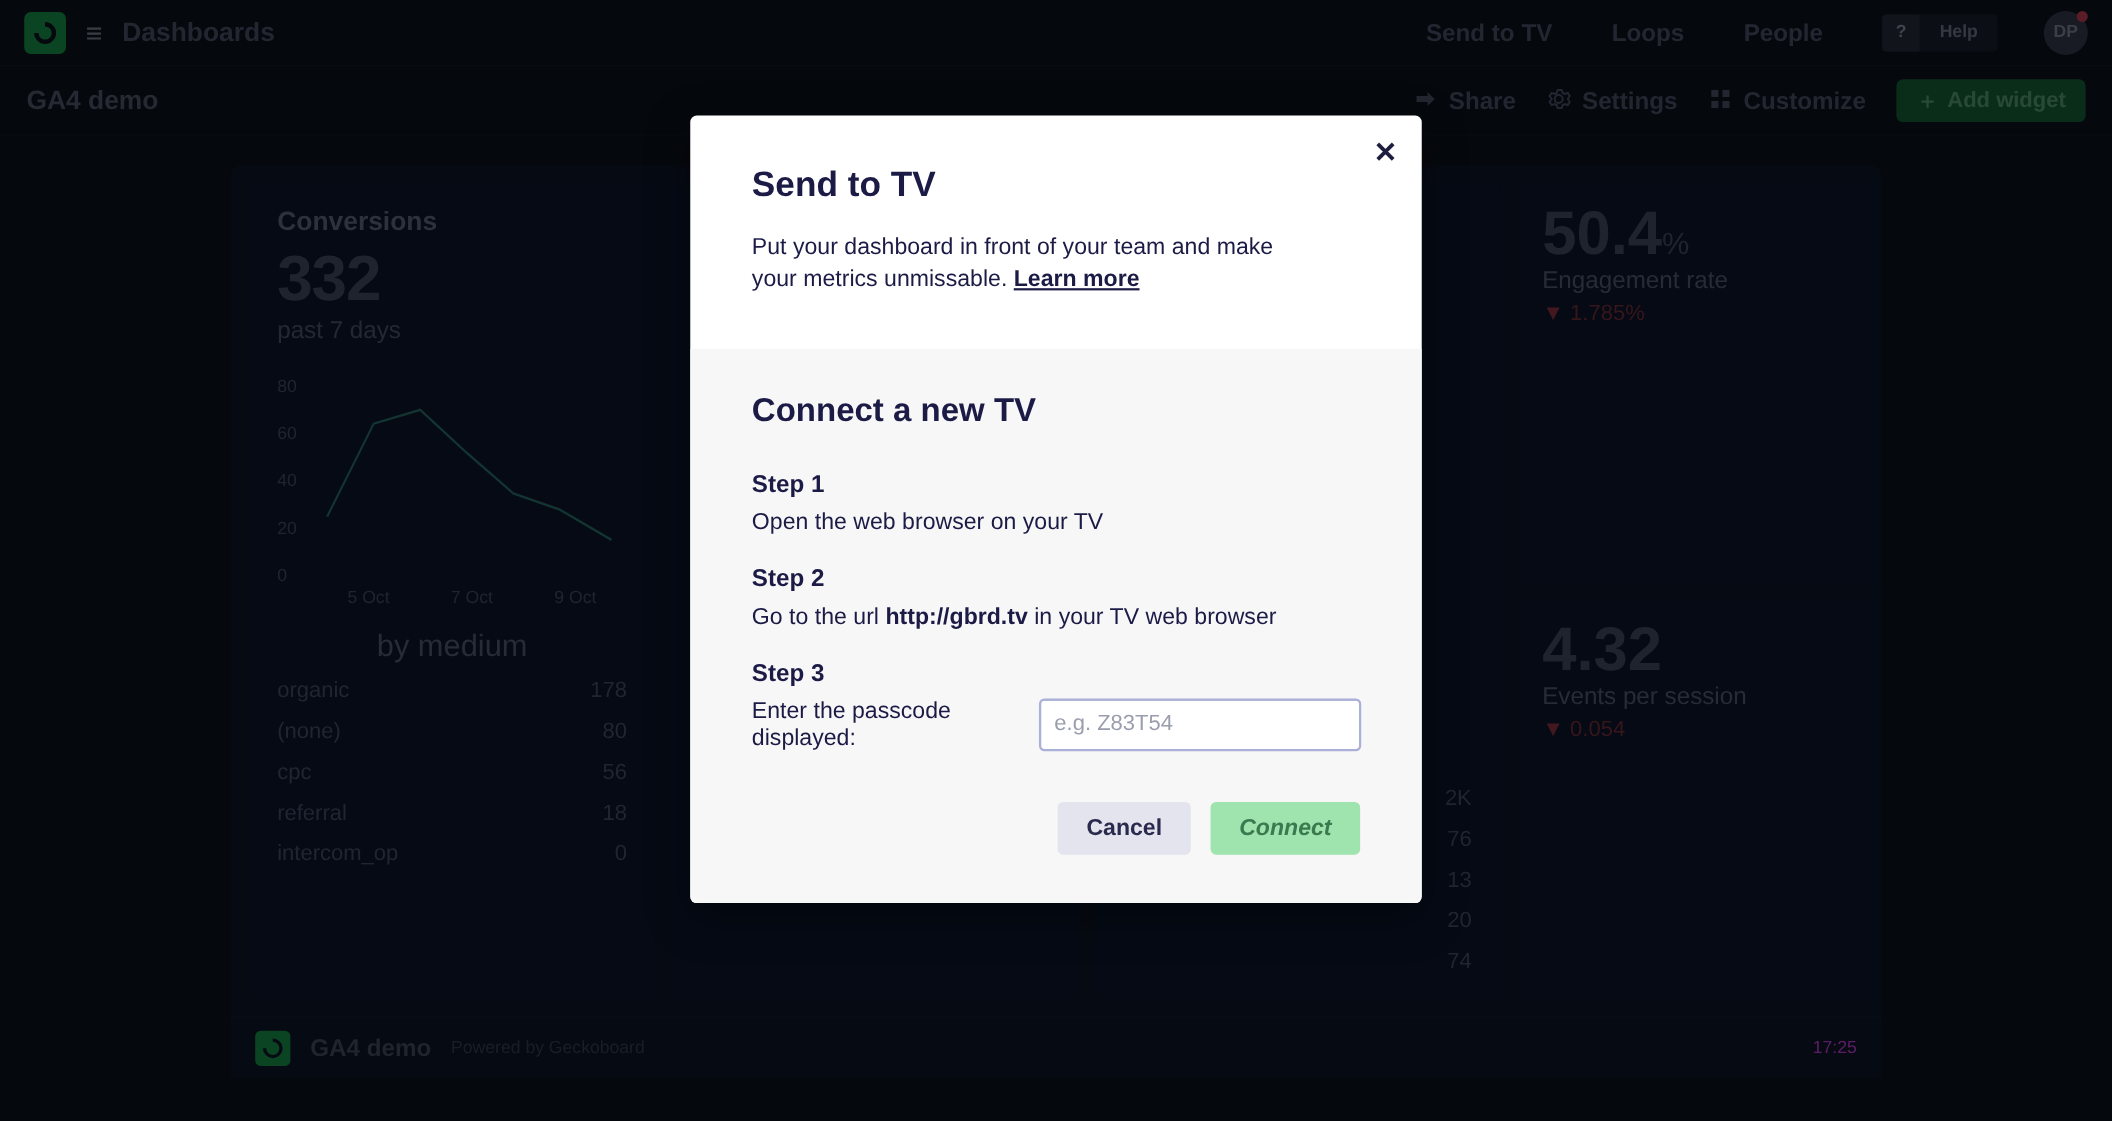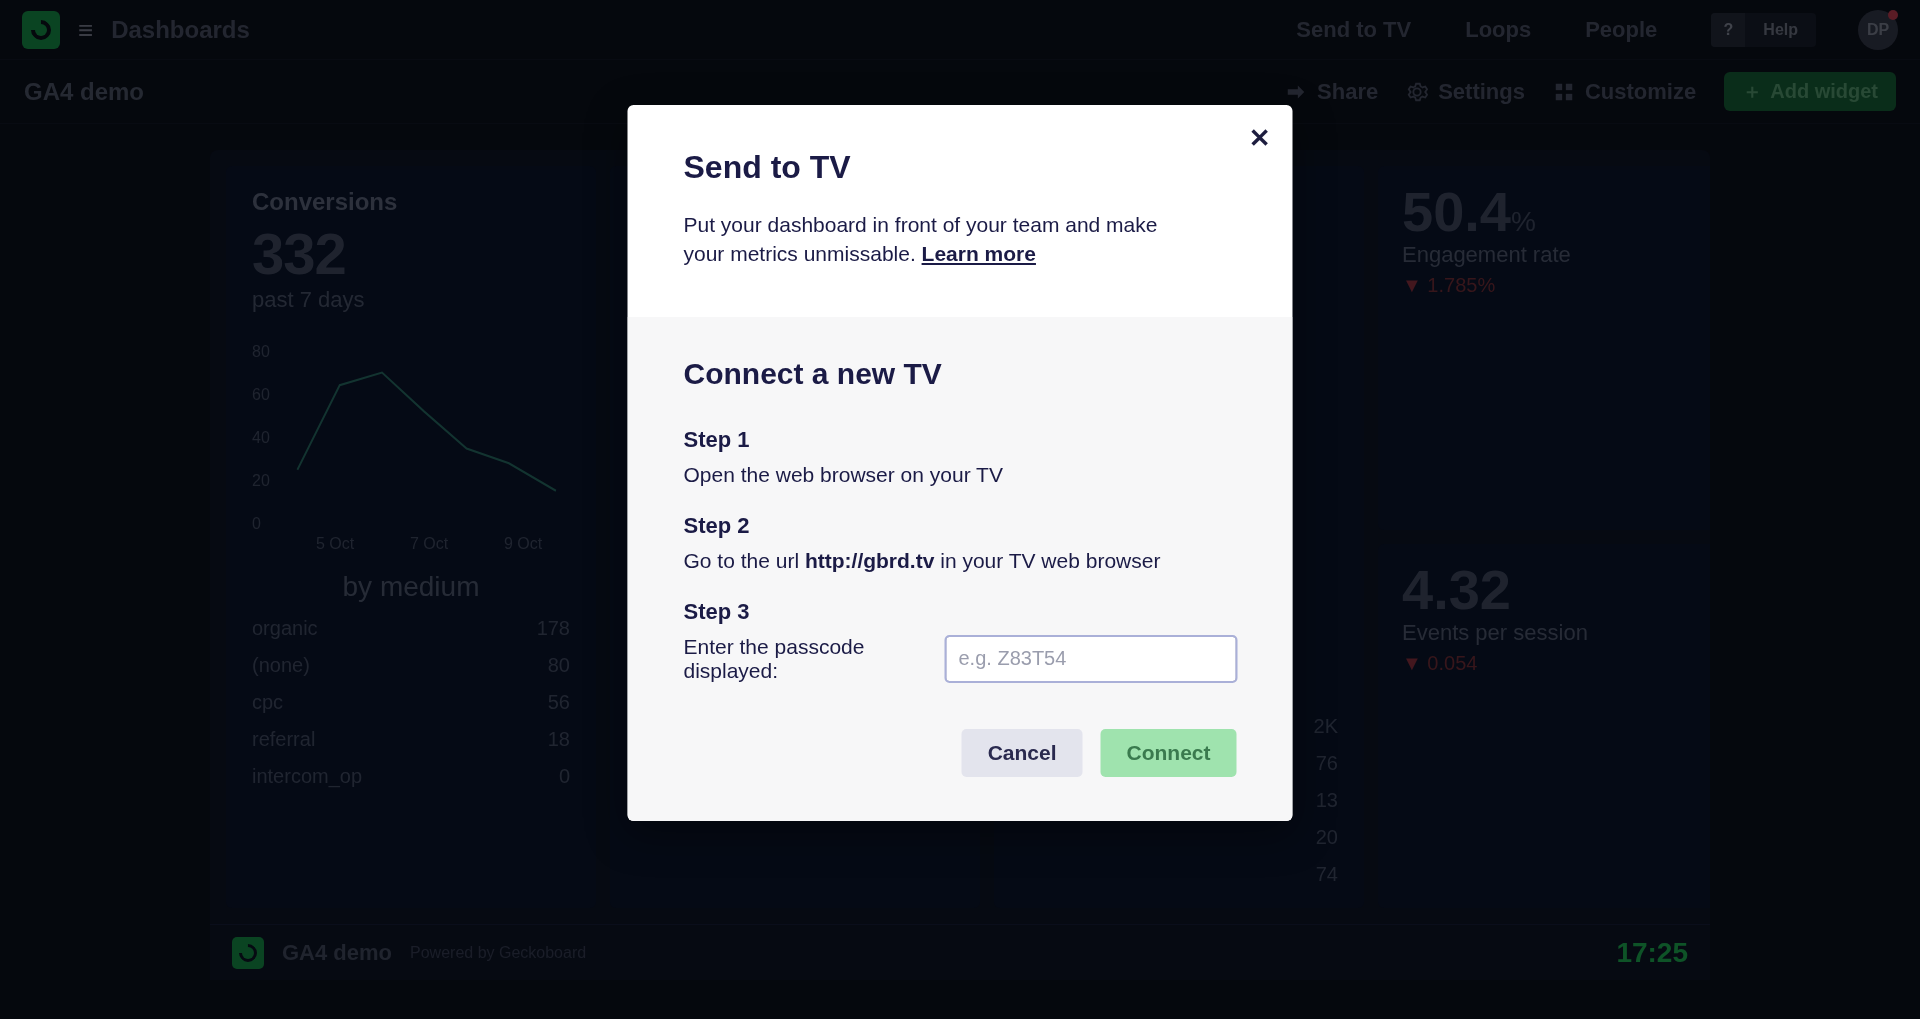--- a/index.html
+++ b/index.html
@@ -74,21 +74,21 @@
 
   
   .actionbar{
     height:64px; display:flex; align-items:center;
     padding: 0 24px; gap:28px;
     border-bottom:1px solid #151c2c;
   }
   .dash-title{ font-size:24px; font-weight:700; color:#5a6277; }
   .actionbar .spacer{flex:1;}
   .action{
-    display:flex; align-items:center; gap:10px;
+    display:flex; gap:10px;
     font-size:22px; font-weight:700; color:#555c72;
   }
   .add-widget{
     background:#1a6b3e; color:#5fae7e;
     padding:6px 18px; border-radius:6px;
     display:flex; align-items:center; gap:8px;
     font-size:20px; font-weight:700;
   }
 
   
@@ -159,21 +159,21 @@
     width:32px;height:32px;background:#1aa251;border-radius:5px;position:relative;
   }
   .foot-logo::after{
     content:"";position:absolute;inset:7px;
     border:3px solid #10182c;border-left-color:transparent;border-radius:50%;
     transform:rotate(45deg);
   }
   .foot-title{ font-size:22px; font-weight:700; color:#4c566e;}
   .foot-sub{ font-size:16px; color:#3e4760;}
   .board-footer .spacer{flex:1;}
-  .clock{ font-size:28px; color:#22c55e; font-weight:700;}
+  .clock{ font-size:16px; color:#d946ef; font-weight:400;}
 
   
   .dim{
     position:absolute; inset:0; background:rgba(0,0,0,0.58);
   }
 
   
   .modal{
     position:absolute;
     top:105px; left:50%; transform:translateX(-50%);
@@ -212,21 +212,21 @@
   }
   .passcode-input::placeholder{ color:#9a9dad; }
   .modal-actions{
     display:flex; justify-content:flex-end; gap:18px; margin-top:46px;
   }
   .btn{
     border:none; border-radius:5px; font-size:21px; font-weight:700;
     padding:12px 26px; cursor:pointer;
   }
   .btn-cancel{ background:#e3e4ed; color:#2a2a4f;}
-  .btn-connect{ background:#9fe3ae; color:#3a7a4e;}
+  .btn-connect{ background:#9fe3ae; color:#3a7a4e;font-style:italic;}
 
   .icon-svg{ width:22px; height:22px; }
 </style>
 </head>
 <body>
 
 <div class="topbar">
   <div class="logo"></div>
   <span class="hamburger">≡</span>
   <span class="crumb">Dashboards</span>

